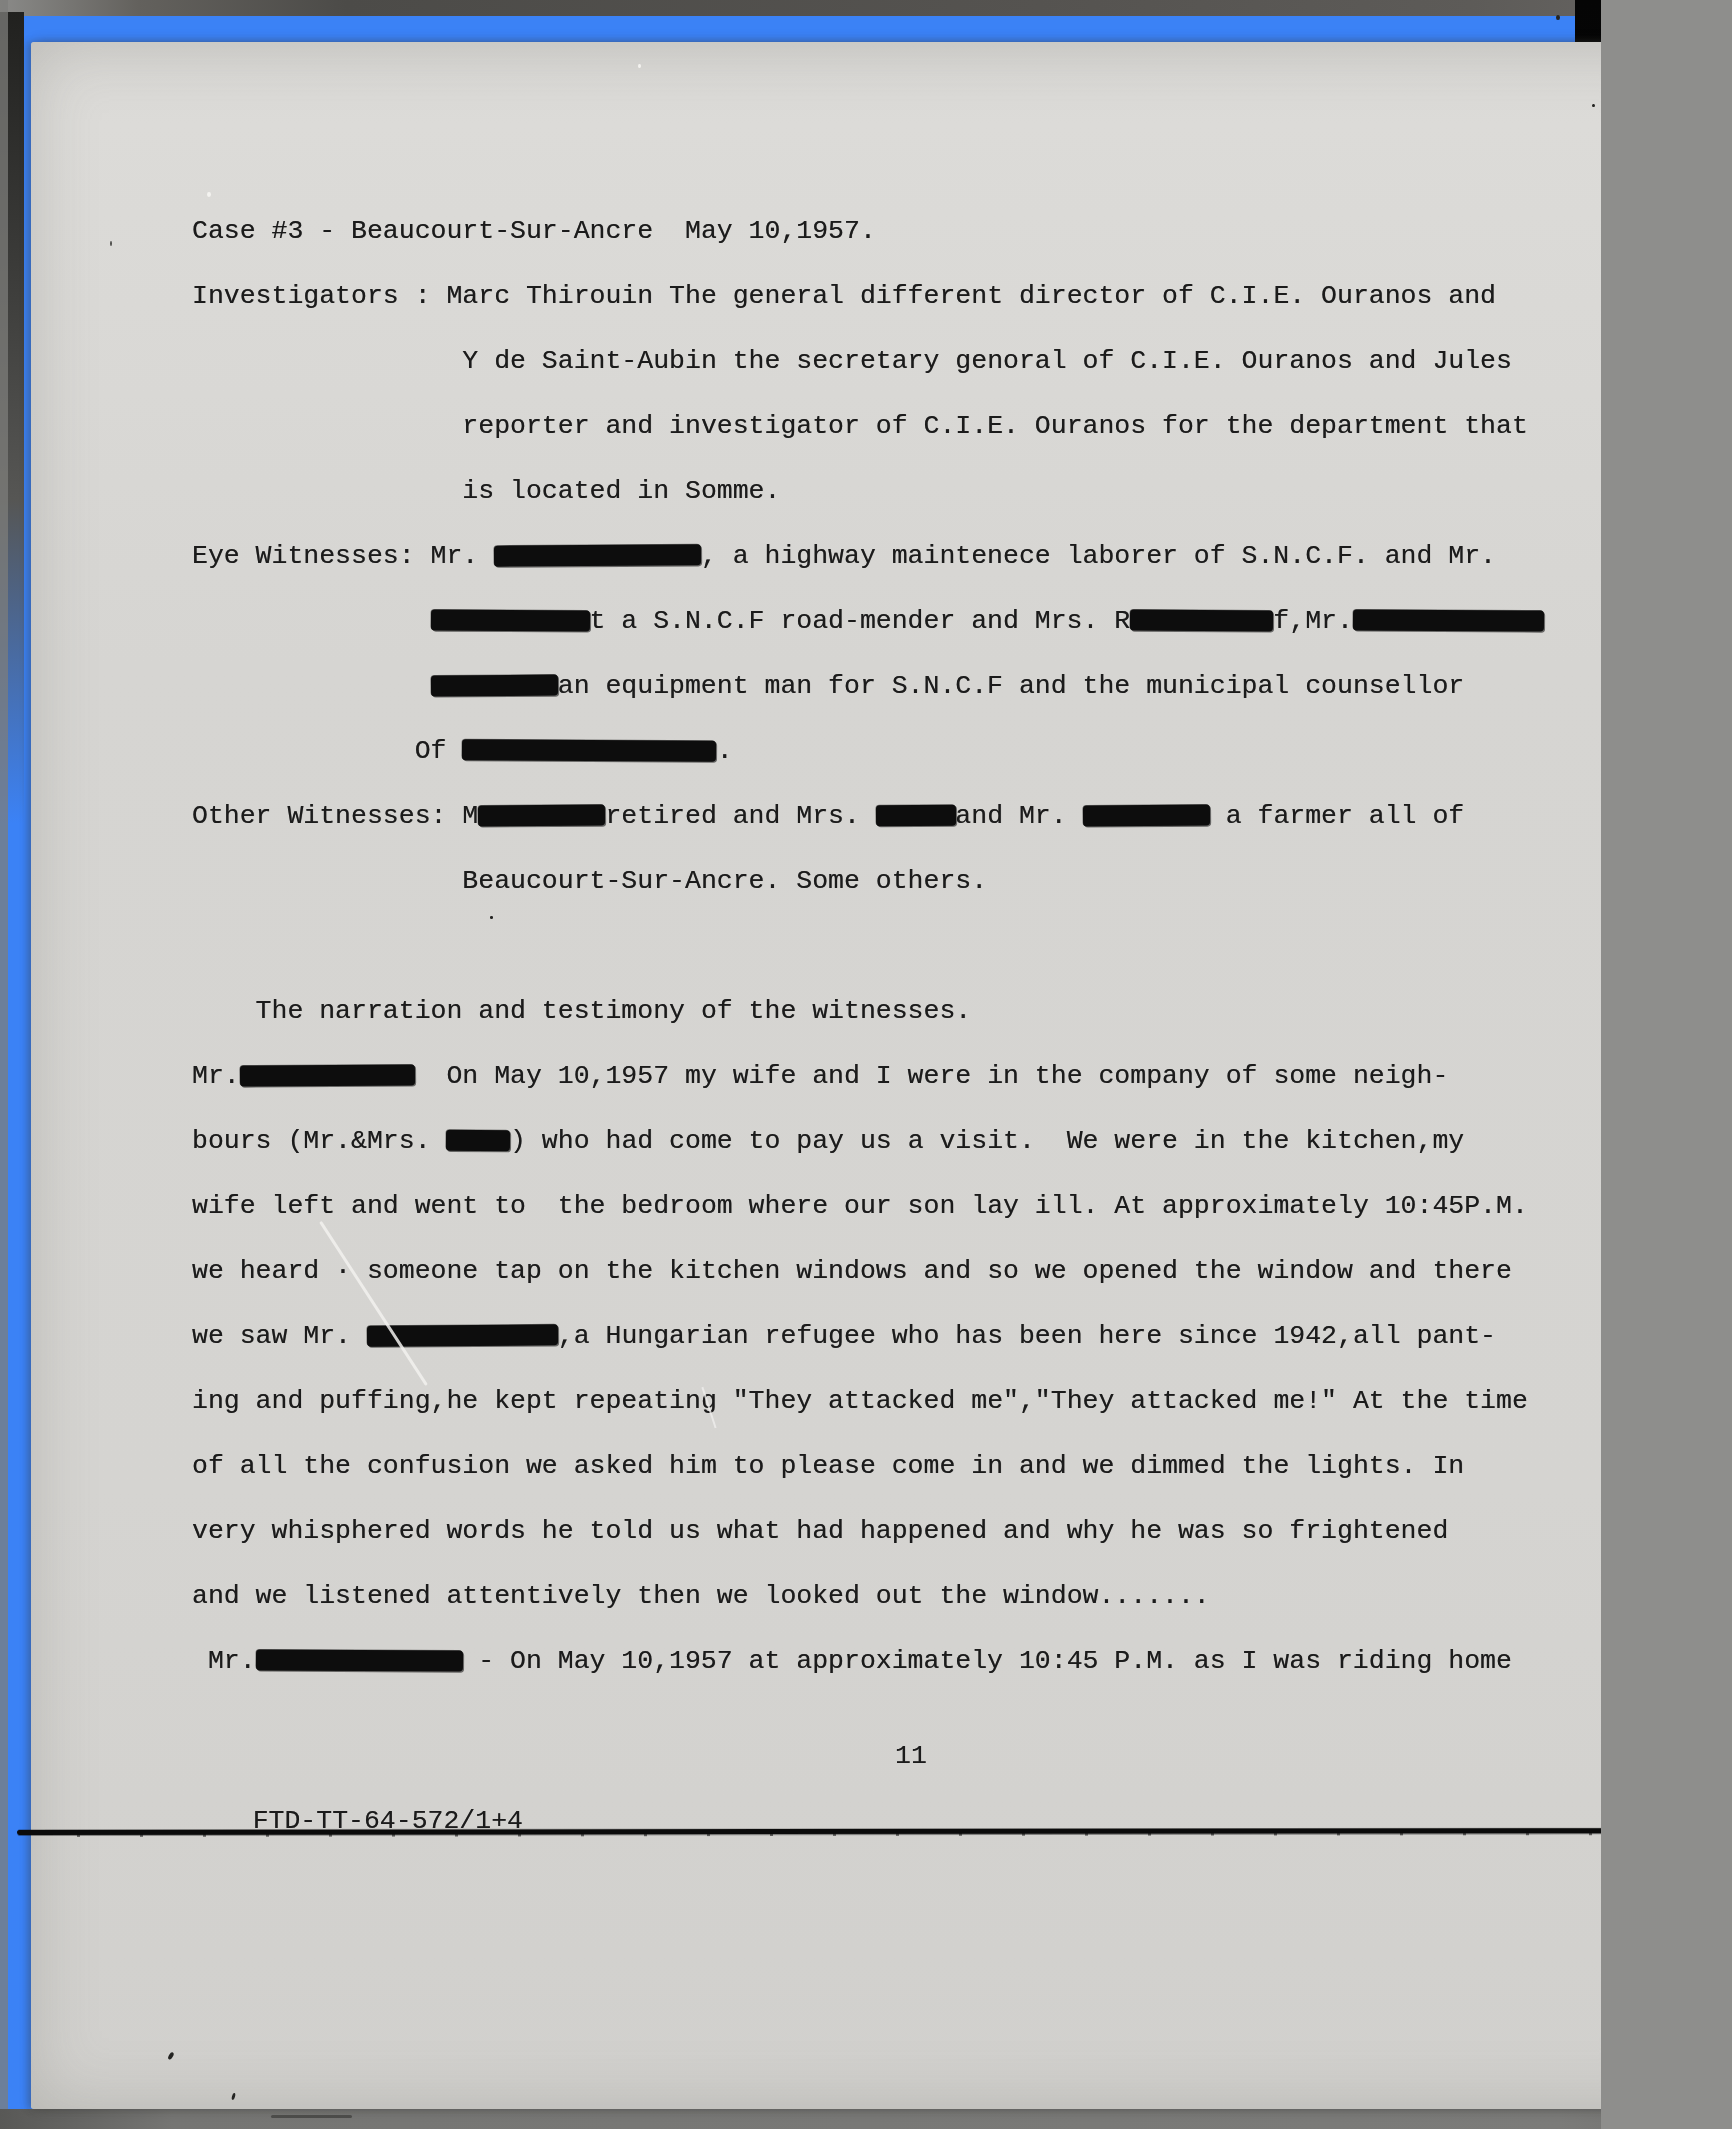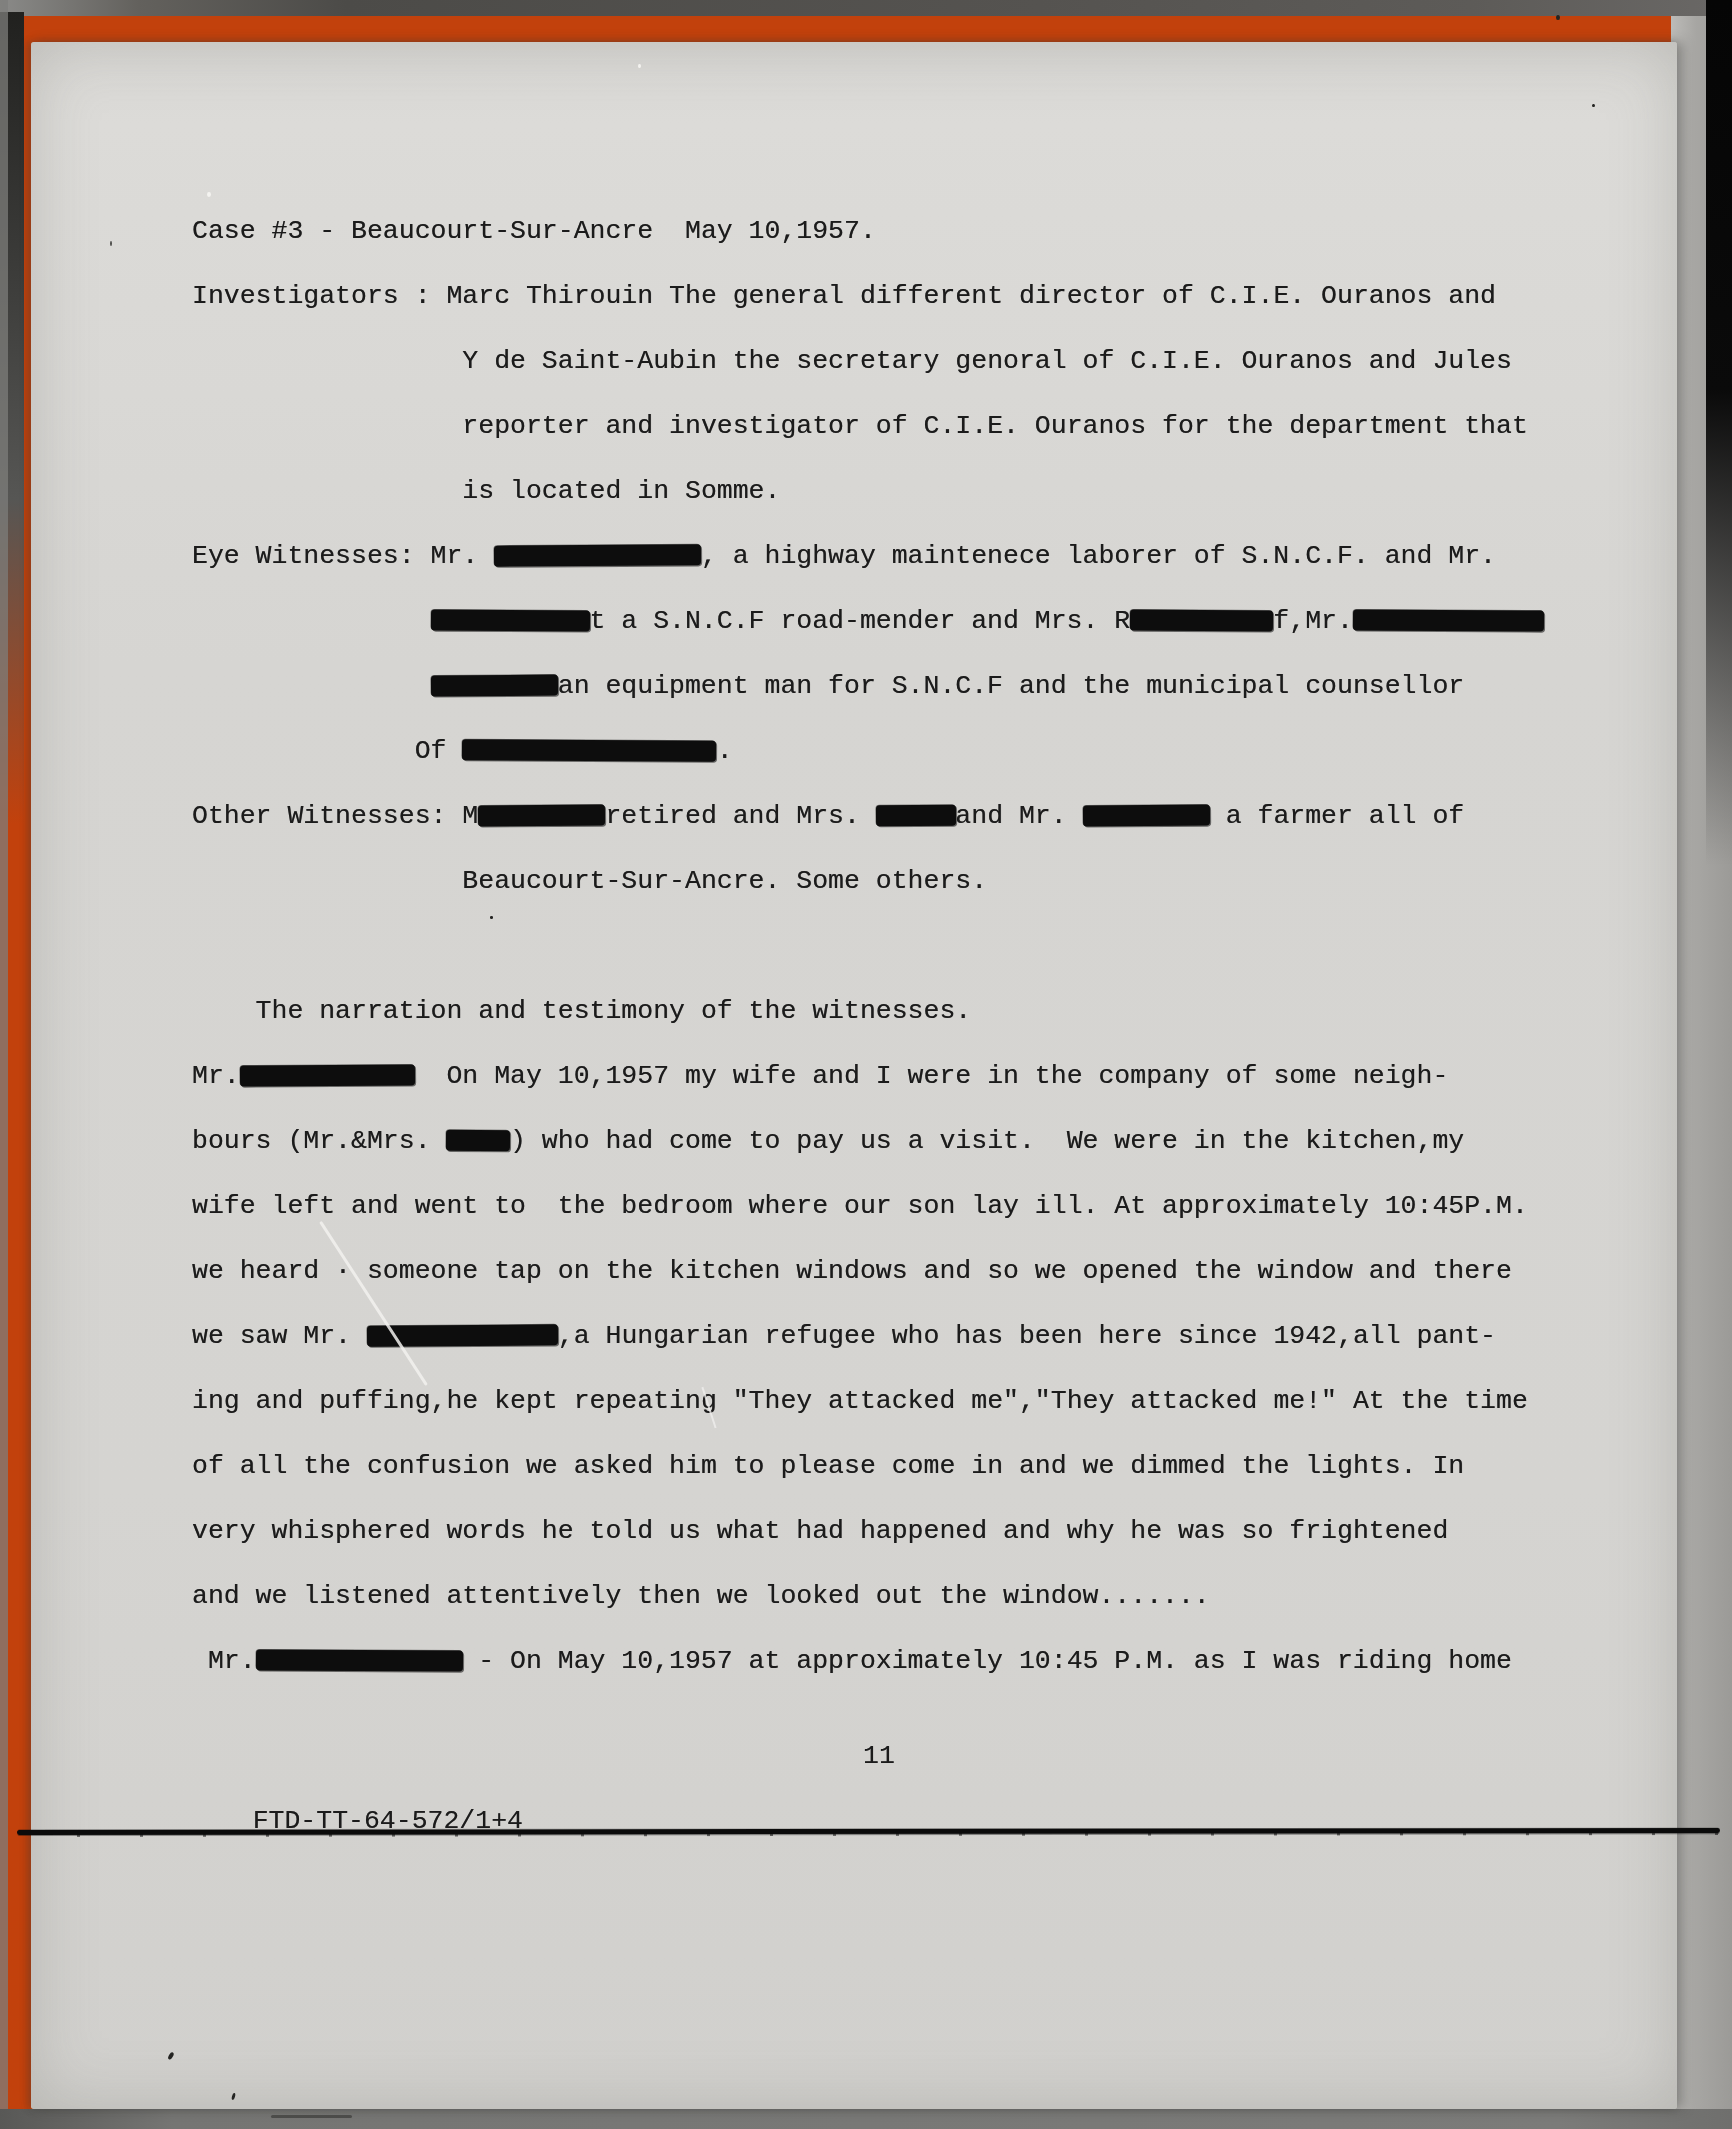--- a/index.html
+++ b/index.html
@@ -1,16 +1,16 @@
 <!DOCTYPE html>
 <html style="font-size:8.7px"><head>
 <meta charset="utf-8">
 <style>
   html,body{margin:0;padding:0;background:#8e8e8c;}
-  #canvas{position:relative;width:1732px;height:2129px;background:#c2410c;overflow:hidden;
+  #canvas{position:relative;width:1601px;height:2129px;background:#3b82f6;overflow:hidden;
           font-family:"Liberation Mono","DejaVu Sans Mono",monospace;}
   
   .edge-top{position:absolute;left:0;top:0;width:1732px;height:16px;
             background:linear-gradient(90deg,#8a8a88 0%,#63615d 8%,#4c4b48 20%,#555350 60%,#5d5b58 85%,#6a6866 100%);}
   .edge-left{position:absolute;left:0;top:12px;width:24px;height:812px;
              background:linear-gradient(180deg,#21211f 0%,#3a3a38 30%,#565654 60%,rgba(130,130,128,0) 100%);}
   .edge-left-thin{position:absolute;left:0;top:0;width:7.6px;height:2129px;background:#7d7d7b;opacity:.75;}
   .edge-right-gray{position:absolute;left:1671px;top:0;width:62px;height:2129px;
              background:linear-gradient(90deg,#bcbbb8 0%,#a7a6a3 40%,#9b9a97 100%);}
   .edge-right-black{position:absolute;right:0;top:0;width:26px;height:866px;
@@ -27,21 +27,21 @@
          text-shadow:0 0 0.5px rgba(25,25,25,.55),0.5px 0 0 rgba(25,25,25,.12);}
   .line{height:65px;}
   .redact{display:inline-block;height:.78em;background:#0d0d0d;border-radius:3.8px;
           vertical-align:-.10em;transform:rotate(-.4deg);
           box-shadow:1.1px 1.1px 0.5px rgba(13,13,13,.55), -0.5px -0.5px 0.5px rgba(13,13,13,.5);}
   .line:nth-child(odd) .redact{transform:rotate(.35deg);}
   
   .footer{position:absolute;left:189px;top:1724px;width:1299px;height:65px;color:#1b1b1b;
           font-size:26.5px;line-height:65px;white-space:pre;
           text-shadow:0 0 0.5px rgba(25,25,25,.55);}
-  .footer .pagenum{position:absolute;left:674px;top:0;}
+  .footer .pagenum{position:absolute;left:706px;top:0;}
   
   .rule{position:absolute;left:17.3px;top:1829px;width:1703px;height:4.9px;background:#0b0b0b;
         border-radius:2.7px;transform:rotate(-.06deg);
         box-shadow:0 1.6px 0.5px -0.5px rgba(10,10,10,.4), 0 -1.1px 0.5px -0.5px rgba(10,10,10,.3);}
   .rule:after{content:"";position:absolute;left:0;top:4.3px;width:100%;height:3.2px;
         background:repeating-linear-gradient(90deg,transparent 0 60px,rgba(10,10,10,.55) 60px 63px);}
   .rule-small{position:absolute;left:271px;top:2115px;width:81px;height:3.2px;background:#454543;
         border-radius:1.6px;opacity:.85;}
   .scratch-a{position:absolute;left:372px;top:1206px;width:2.7px;height:195px;background:#f2f1ee;
         opacity:.85;transform:rotate(-33deg);border-radius:1.6px;}

